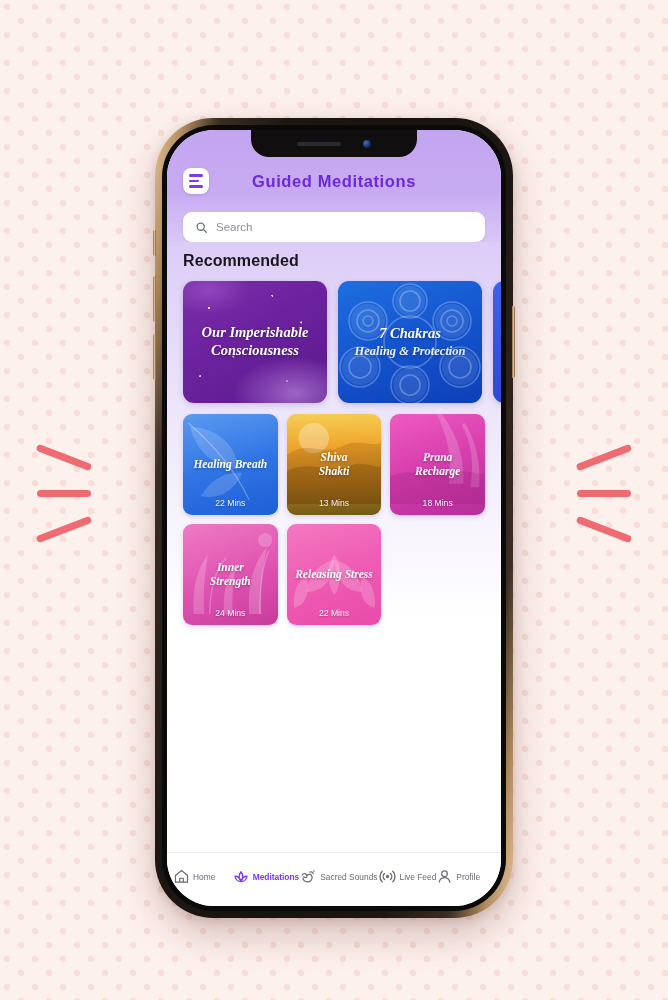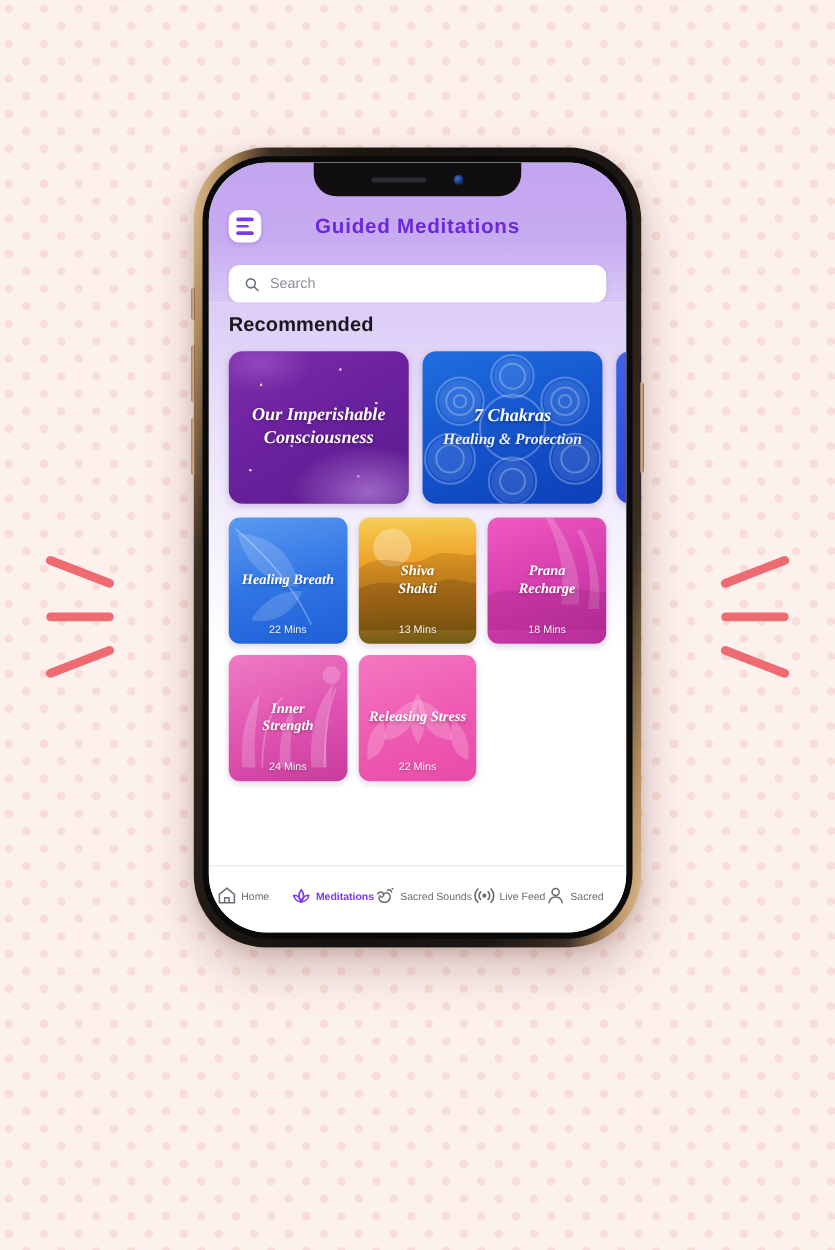--- a/index.html
+++ b/index.html
@@ -29,21 +29,21 @@
   #mark-left  .l1 { width:58px; left:2px;  top:14px; transform:rotate(21deg); }
   #mark-left  .l2 { width:54px; left:4px;  top:50px; }
   #mark-left  .l3 { width:58px; left:2px;  top:86px; transform:rotate(-21deg); }
   #mark-right .l1 { width:58px; left:12px; top:14px; transform:rotate(-21deg); }
   #mark-right .l2 { width:54px; left:14px; top:50px; }
   #mark-right .l3 { width:58px; left:12px; top:86px; transform:rotate(21deg); }
 
   
   #phone {
     position:absolute; left:155px; top:118px;
-    width:358px; height:640px;
+    width:358px; height:800px;
     border-radius:58px;
     background:linear-gradient(100deg,#e8c79c 0%,#b08a5c 6%,#3a2d22 13%,
                #1d1713 26%,#171310 50%,#1d1713 74%,#3a2d22 87%,#b08a5c 94%,#e8c79c 100%);
     box-shadow:0 16px 38px rgba(120,70,60,.30), 0 3px 10px rgba(120,70,60,.18);
   }
   #phone-inner {
     position:absolute; inset:7px;
     border-radius:52px;
     background:#0b0a0a;
   }
@@ -440,19 +440,19 @@
           <div class="nav-label">Live Feed</div>
         </div>
 
         <div class="nav-item">
           <div class="nav-icon">
             <svg width="17" height="17" viewBox="0 0 24 24" fill="none" stroke="currentColor" stroke-width="1.7" stroke-linecap="round">
               <circle cx="12" cy="8" r="4"></circle>
               <path d="M4.5 20 C5.5 15.5 8.5 13.5 12 13.5 C15.5 13.5 18.5 15.5 19.5 20"></path>
             </svg>
           </div>
-          <div class="nav-label">Sacred</div>
+          <div class="nav-label">Profile</div>
         </div>
 
       </div>
     </div>
   </div>
 </div>
 
 </body></html>

